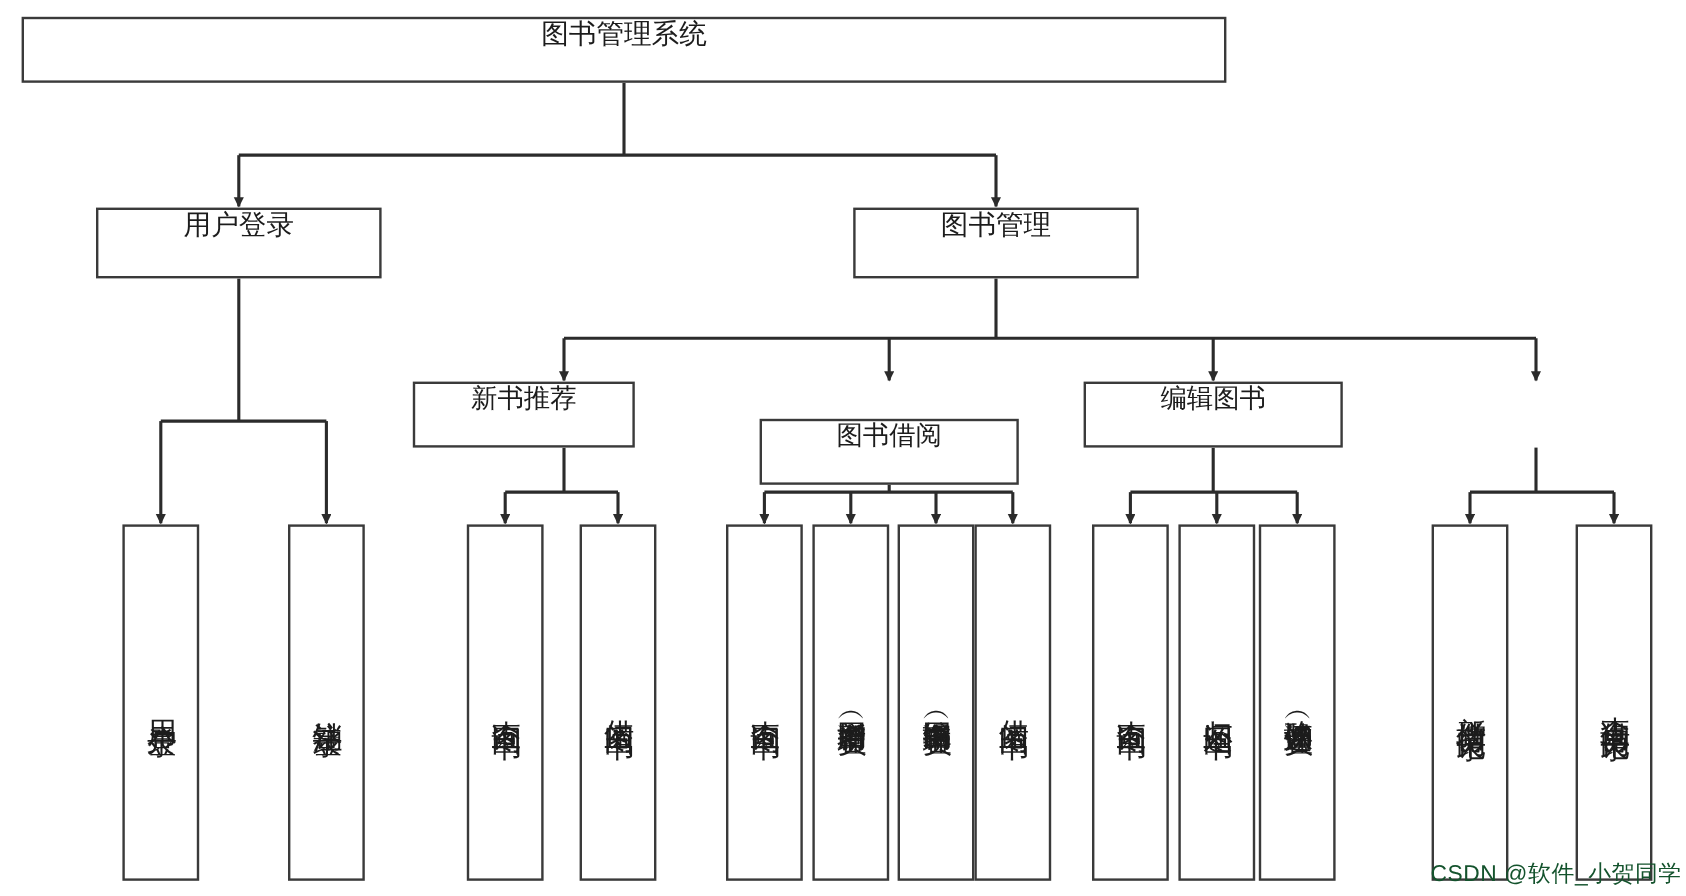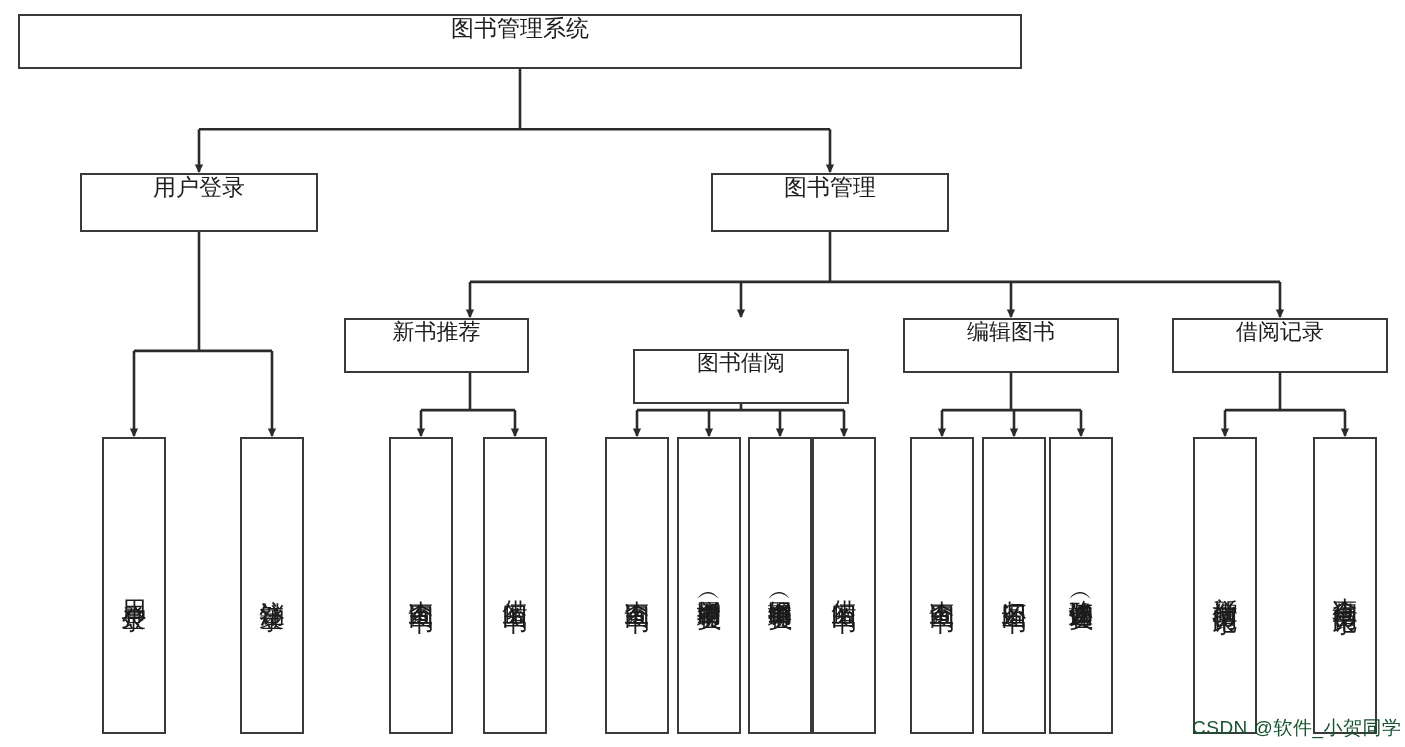--- a/index.html
+++ b/index.html
@@ -123,23 +123,20 @@
 
   <div class="node-box node-l2" style="left:344px; top:318px; width:185px; height:55px;font-family:Liberation Serif, serif;">
     <span class="node-label">新书推荐</span>
   </div>
   <div class="node-box node-l2" style="left:633px; top:318px; width:216px; height:55px;margin-top:31px;">
     <span class="node-label">图书借阅</span>
   </div>
   <div class="node-box node-l2" style="left:903px; top:318px; width:216px; height:55px;">
     <span class="node-label">编辑图书</span>
   </div>
-  <div class="node-box node-l2" style="left:1172px; top:318px; width:216px; height:55px;">
-    <span class="node-label">借阅记录</span>
-  </div>
 
   <div class="node-box node-leaf" style="left:102px; top:437px; width:64px; height:297px;">
     <span class="node-label">用户登录</span>
   </div>
   <div class="node-box node-leaf" style="left:240px; top:437px; width:64px; height:297px;">
     <span class="node-label">注销登录</span>
   </div>
   <div class="node-box node-leaf" style="left:389px; top:437px; width:64px; height:297px;">
     <span class="node-label">查询图书</span>
   </div>

